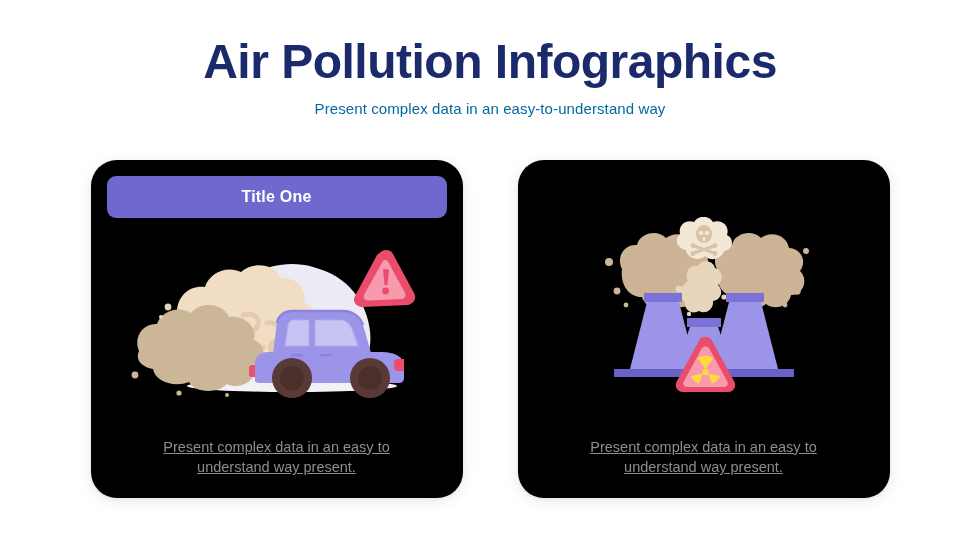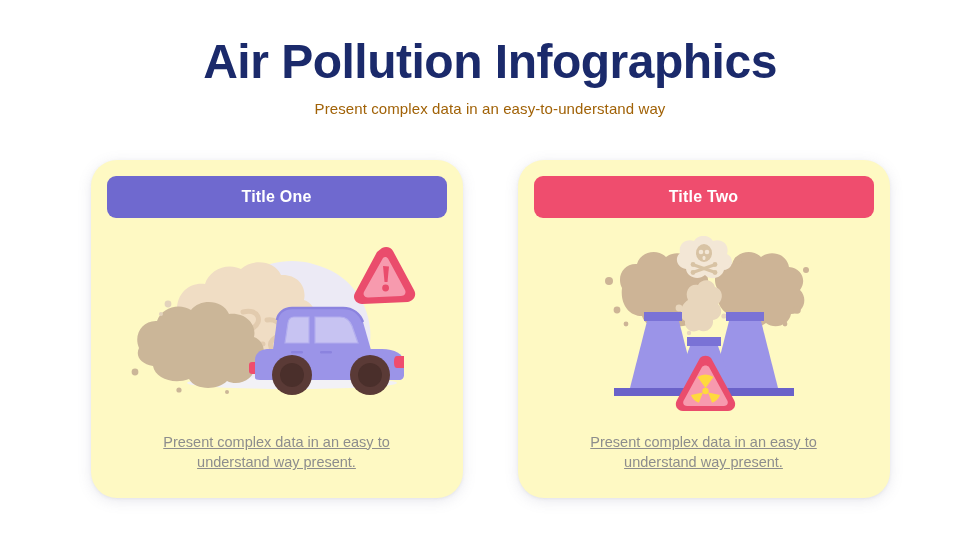--- a/index.html
+++ b/index.html
@@ -37,45 +37,45 @@
     font-size: 48px;
     font-weight: bold;
     color: #1b2a6b;
     letter-spacing: -0.5px;
     line-height: 1.1;
   }
 
   .subtitle {
     margin-top: 11px;
     font-size: 15px;
-    color: #a16207;
+    color: #0369a1;
     font-weight: normal;
     letter-spacing: 0.1px;
   }
 
   
   .cards {
     margin-top: 43px;
     width: 100%;
     display: flex;
     justify-content: center;
     gap: 55px;
   }
 
   .card {
     width: 372px;
     height: 338px;
-    background: #fef9c3;
+    background: #000000;
     border-radius: 26px;
     box-shadow: 0 3px 14px rgba(120, 120, 150, 0.16),
                 0 1px 3px rgba(120, 120, 150, 0.10);
     display: flex;
     flex-direction: column;
     align-items: center;
-    padding: 16px 16px 13px 16px;
+    padding: 16px 16px 8px 16px;
   }
 
   .card-header {
     width: 340px;
     height: 42px;
     border-radius: 9px;
     display: flex;
     align-items: center;
     justify-content: center;
     flex: 0 0 auto;
@@ -188,23 +188,20 @@
             <circle cx="36.6" cy="42" r="3.4" fill="#ea4c6c"></circle>
           </g>
         </svg>
       </div>
 
       <div class="card-body-text">Present complex data in an easy to understand way present.</div>
     </div>
 
     <div class="card">
 
-      <div class="card-header pink">
-        <span class="card-header-title">Title Two</span>
-      </div>
 
       <div class="card-illustration">
         <svg width="232" height="178" viewBox="0 0 232 178">
 
           <path d="M34 52 C28 40 36 27 49 28 C52 16 69 12 78 21 C88 13 104 18 106 31
                    C119 32 124 45 117 54 C126 63 120 78 108 78 C106 89 92 94 83 87
                    C73 95 57 91 54 80 C41 80 32 68 34 52 Z" fill="#cdb496"></path>
           <circle cx="21" cy="45" r="4" fill="#cdb496"></circle>
           <circle cx="29" cy="74" r="3.4" fill="#cdb496"></circle>
           <circle cx="38" cy="88" r="2.4" fill="#cdb496"></circle>

